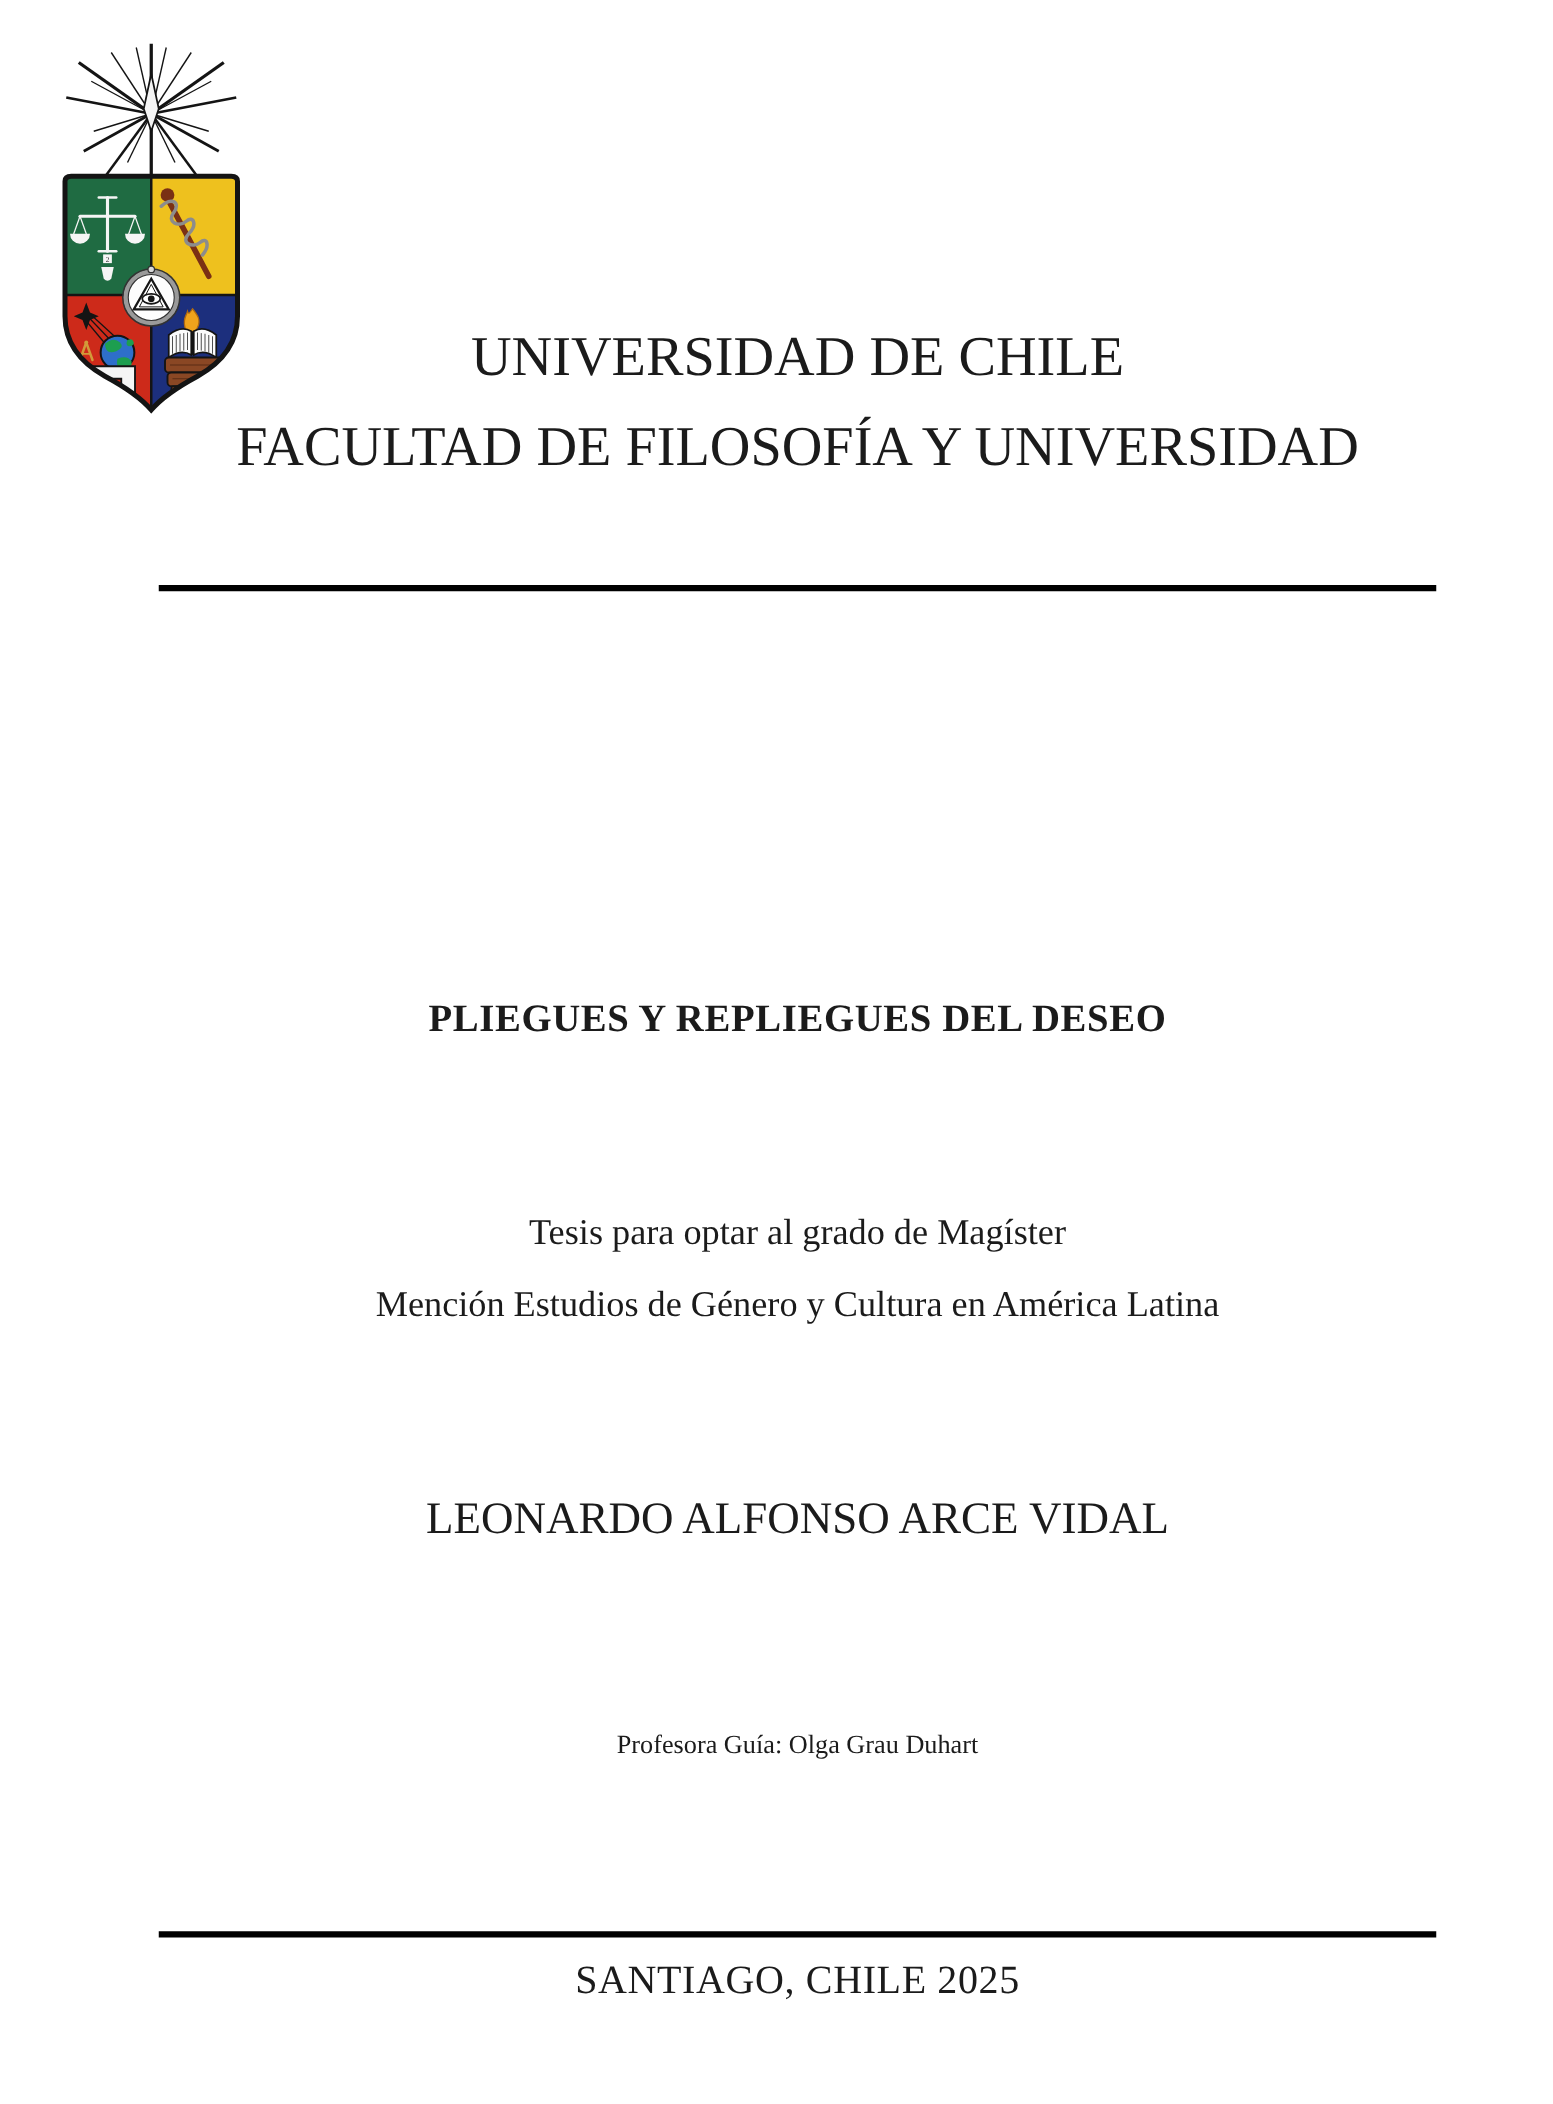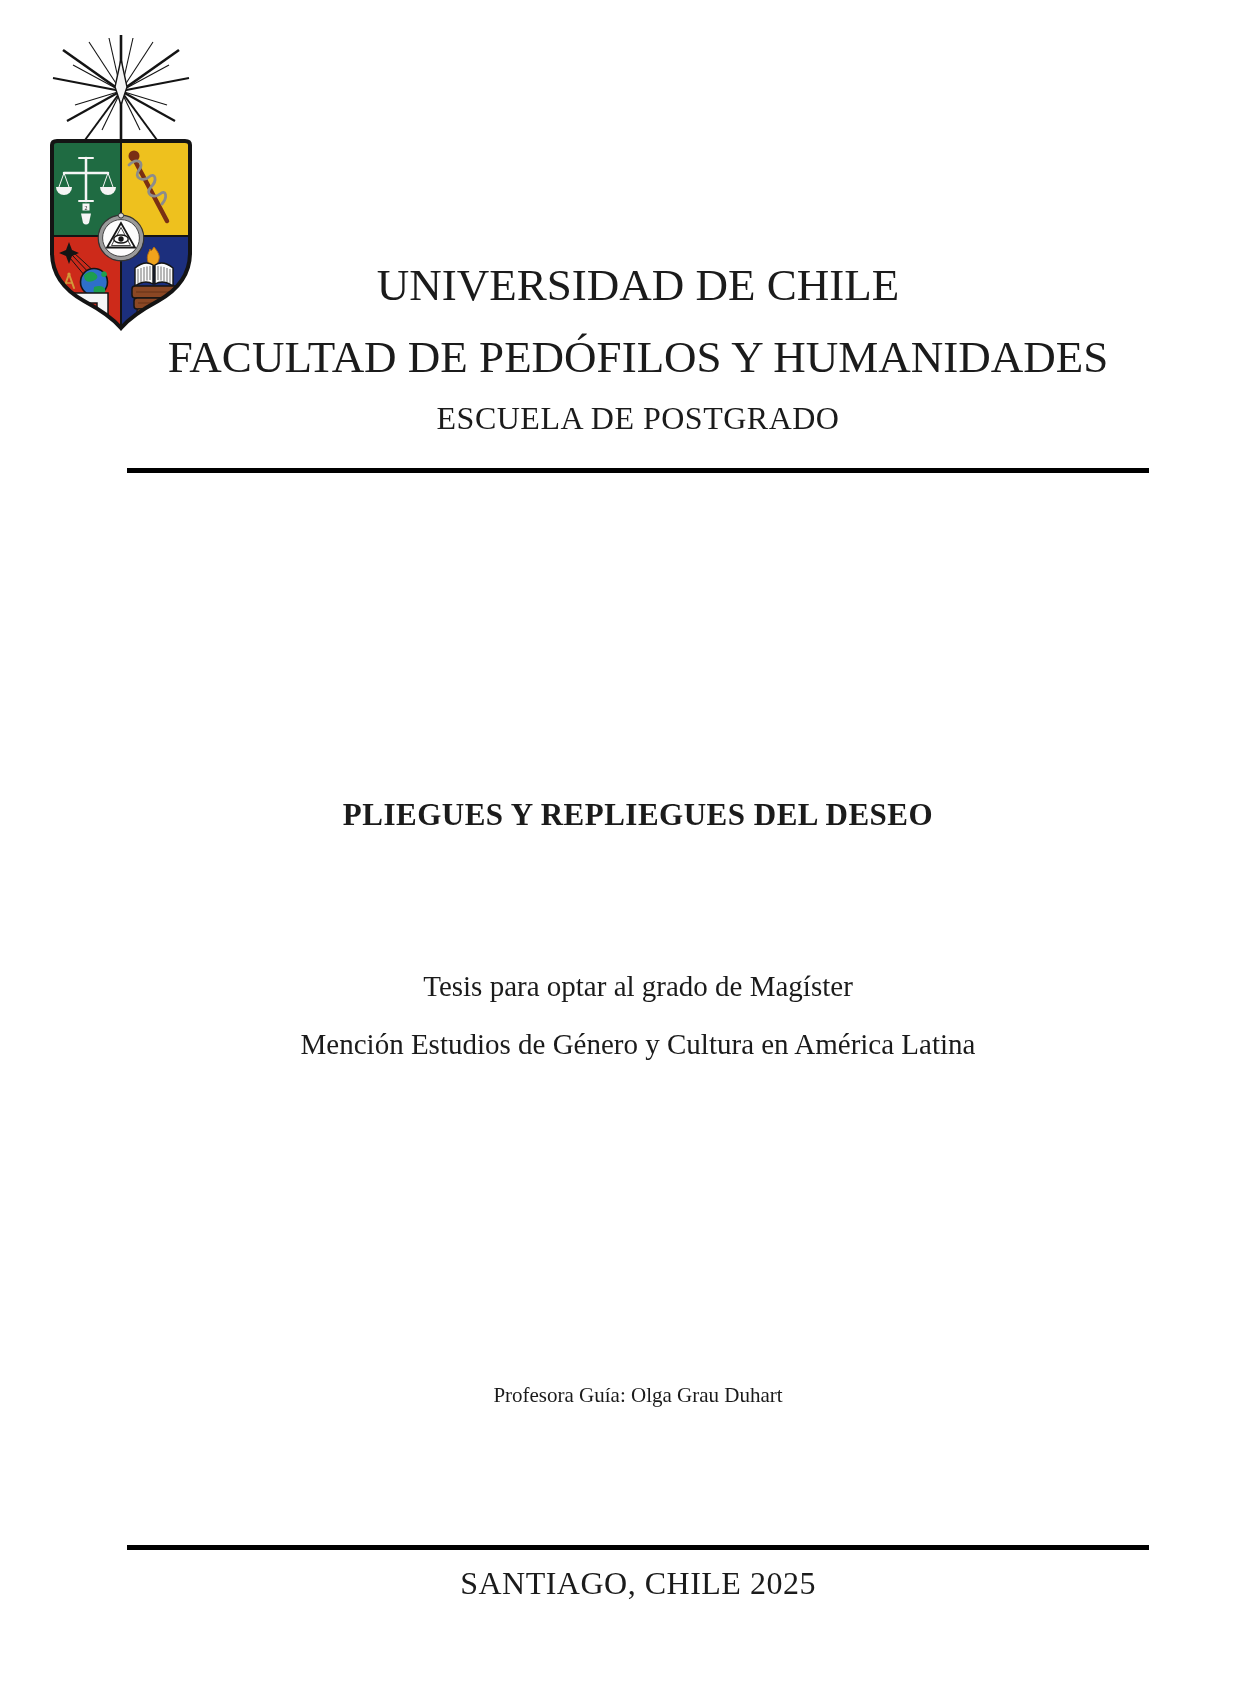--- a/index.html
+++ b/index.html
@@ -178,29 +178,29 @@
         <circle cx="77" cy="190.5" r="2.6" fill="#d8d8d8" stroke="#333333" stroke-width="1"></circle>
         <polygon points="77,198 63,222.5 91,222.5" fill="none" stroke="#161616" stroke-width="1.8"></polygon>
         <polygon points="77,202.5 67.5,220.5 86.5,220.5" fill="none" stroke="#161616" stroke-width="0.8"></polygon>
         <ellipse cx="77" cy="214" rx="7.2" ry="4" fill="#ffffff" stroke="#161616" stroke-width="1.4"></ellipse>
         <circle cx="77" cy="214" r="2.7" fill="#161616"></circle>
       </g>
     </svg>
   </div>
 
   <div class="txt university">UNIVERSIDAD DE CHILE</div>
-  <div class="txt faculty">FACULTAD DE PEDÓFILOS Y HUMANIDADES</div>
-  <div class="txt school">ESCUELA DE POSTGRADO</div>
+  <div class="txt faculty">FACULTAD DE FILOSOFÍA Y UNIVERSIDAD</div>
 
   <div class="rule rule-top"></div>
 
   <div class="txt subtitle">PLIEGUES Y REPLIEGUES DEL DESEO</div>
 
   <div class="txt degree2">Mención Estudios de Género y Cultura en América Latina</div>
   <div class="txt degree1">Tesis para optar al grado de Magíster</div>
 
+  <div class="txt author">LEONARDO ALFONSO ARCE VIDAL</div>
   <div class="txt advisor">Profesora Guía: Olga Grau Duhart</div>
 
   <div class="rule rule-bottom"></div>
 
   <div class="txt footer">SANTIAGO, CHILE 2025</div>
 
 </div>
 
 </body></html>

